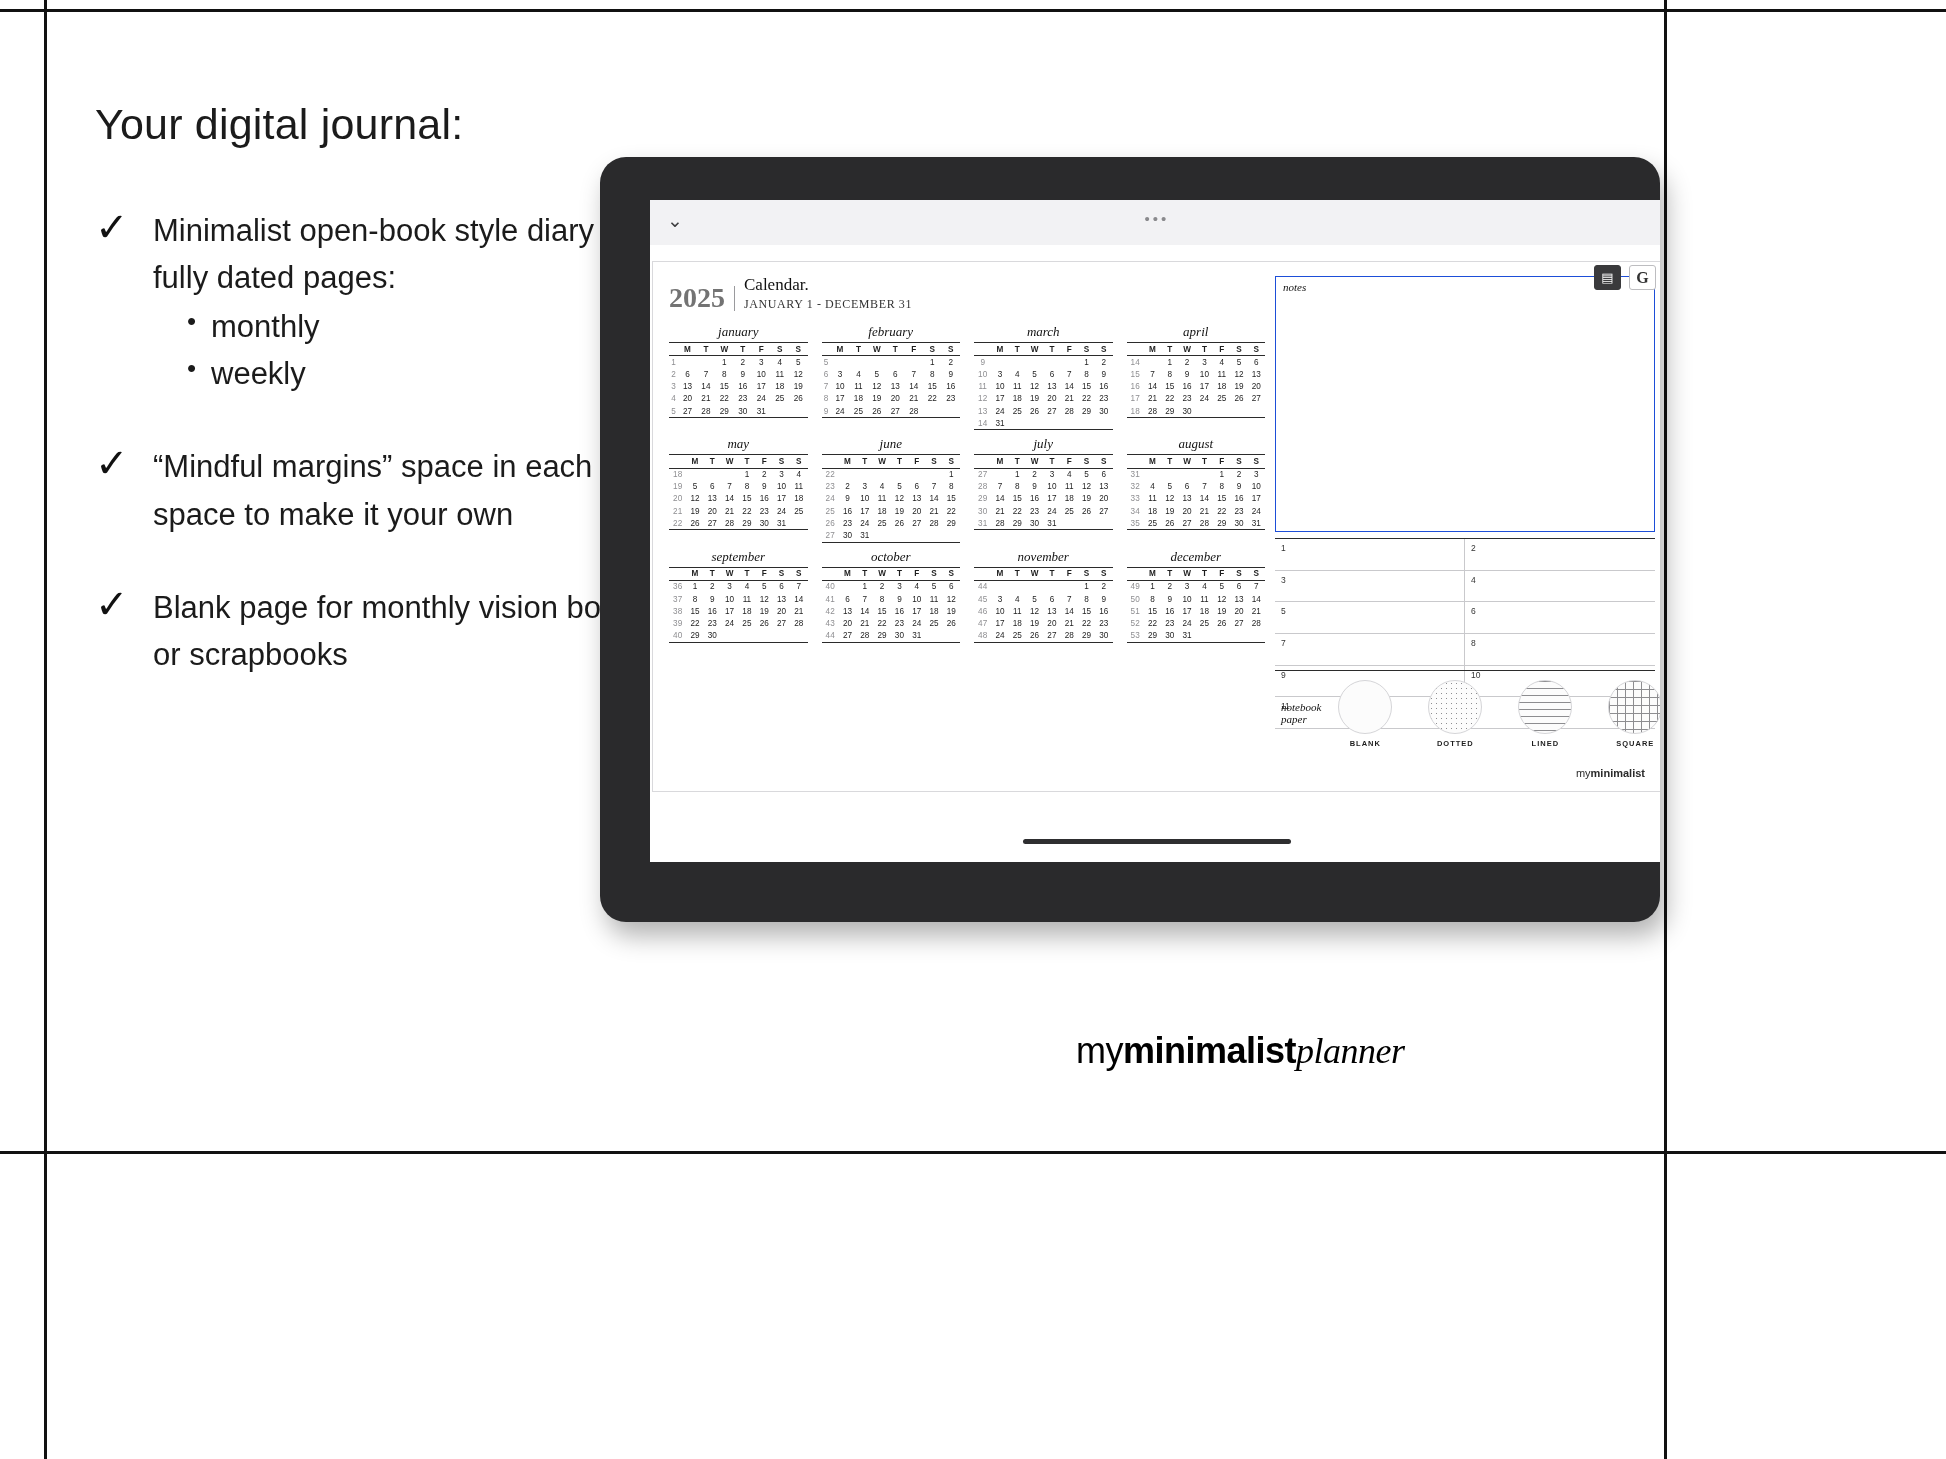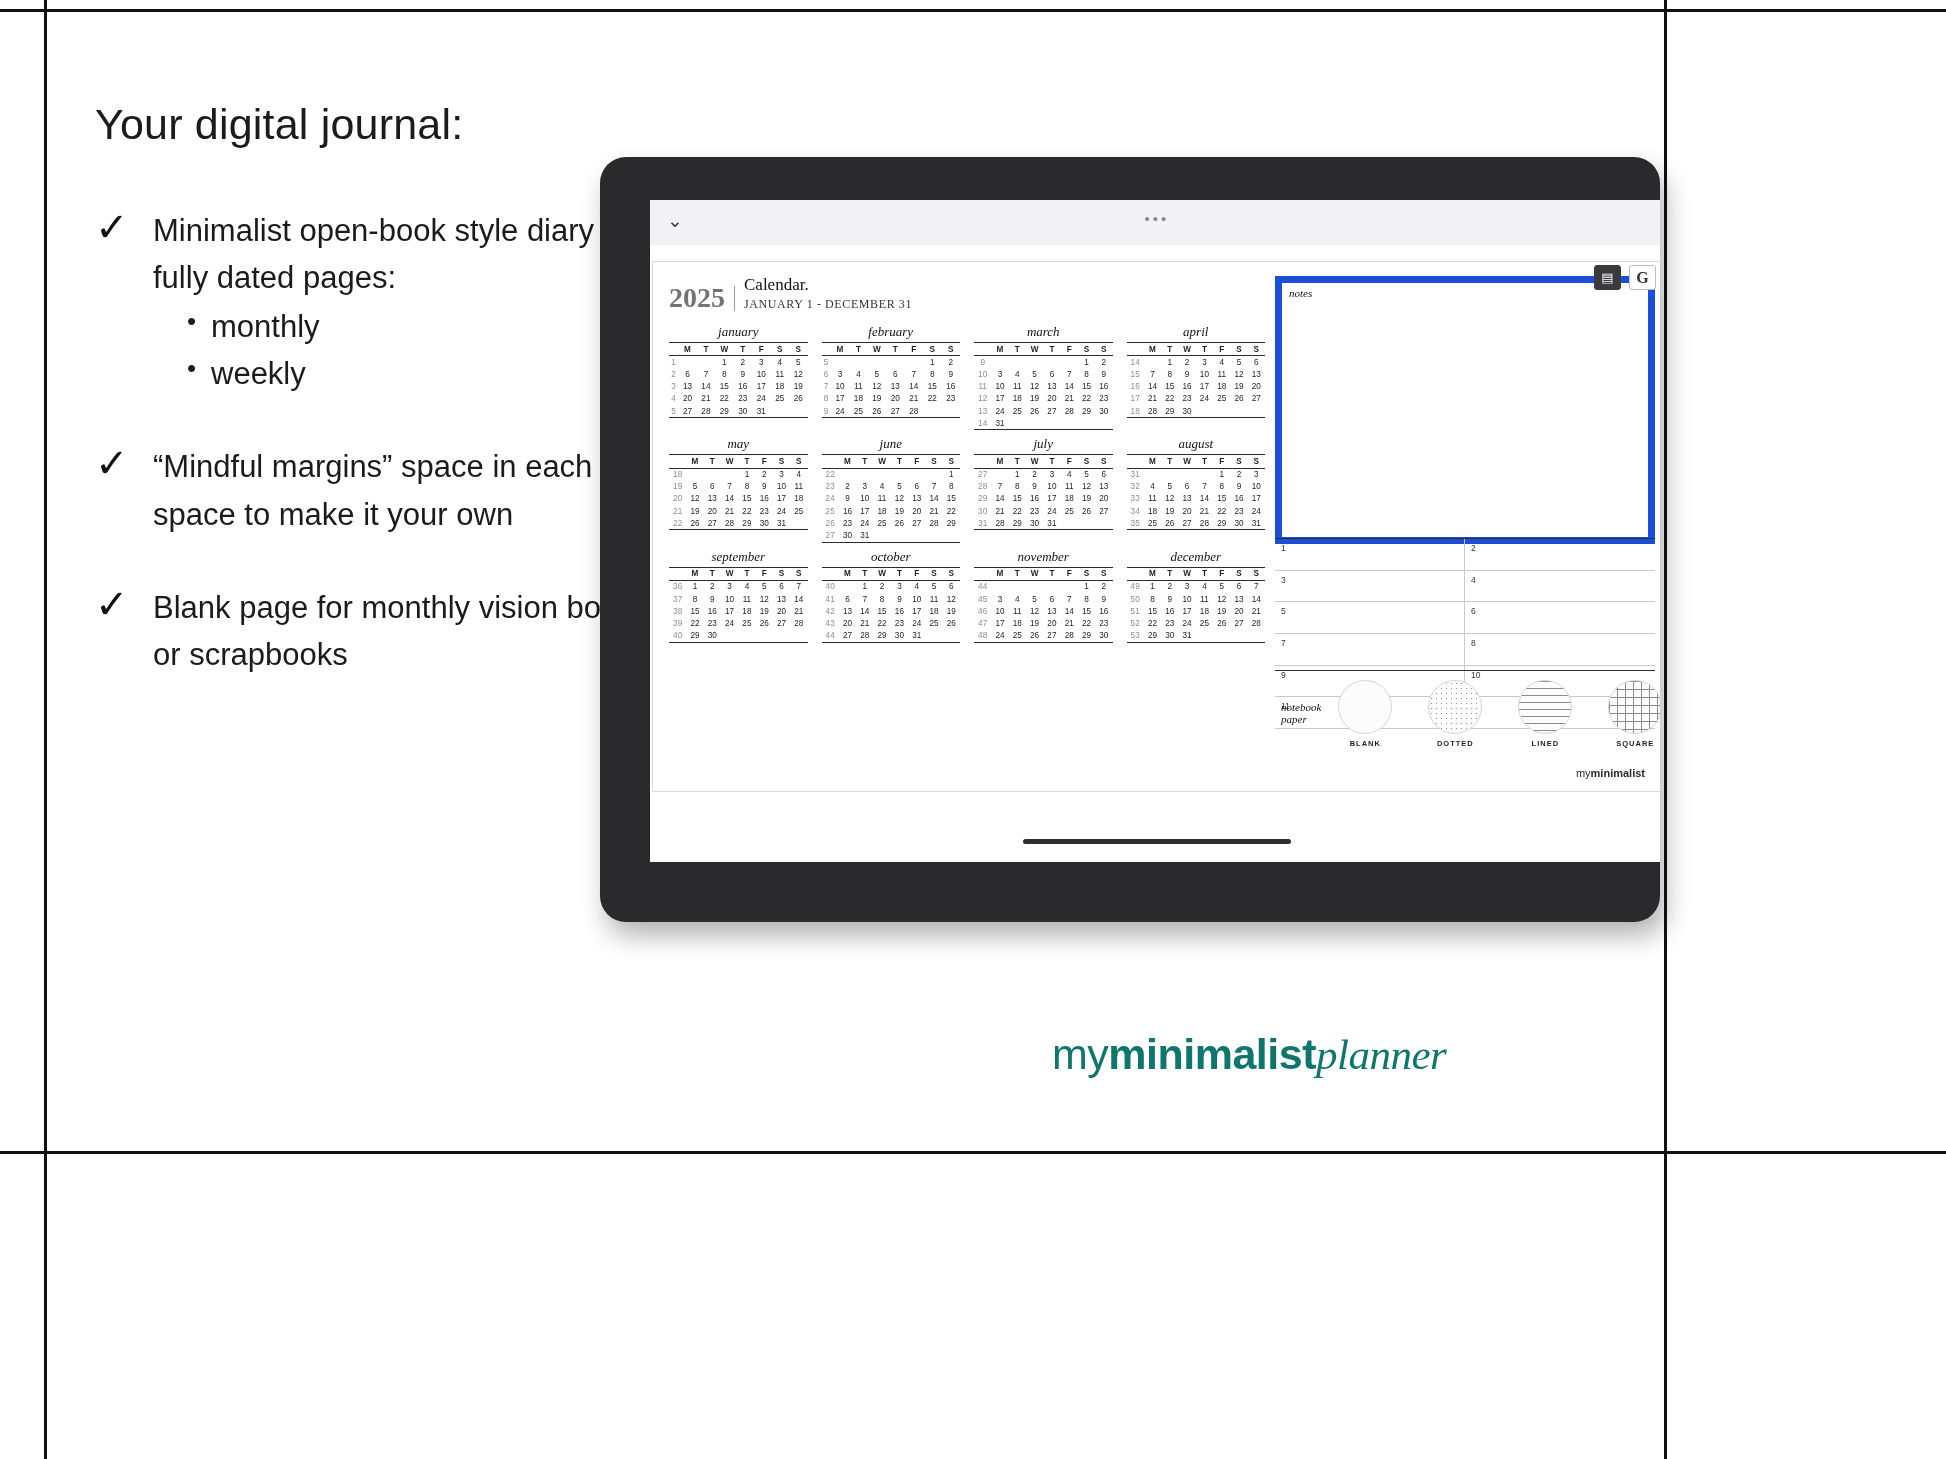--- a/index.html
+++ b/index.html
@@ -92,21 +92,21 @@
     font-family:"Liberation Sans",sans-serif;
   }
   table.mt th{font-weight:700;font-size:8.2px;border-bottom:1px solid #2b2b2b;}
   table.mt td.wk,table.mt th.wk{color:#8e8e91;}
   table.mt tr:last-child td{border-bottom:1px solid #2b2b2b;}
 
   
   .cal-right{position:absolute;left:622px;top:14px;right:8px;bottom:8px;}
   .notes-box{
     position:absolute;left:0;top:0;right:0;height:254px;
-    border:7px solid #1d4ed8;
+    border:1px solid #1d4ed8;
   }
   .notes-label{
     position:absolute;left:7px;top:4px;font-family:"Liberation Serif",serif;
     font-style:italic;font-size:11px;color:#111;
   }
   .numgrid{
     position:absolute;left:0;top:262px;right:0;height:190px;
     border-top:1px solid #2b2b2b;display:grid;grid-template-columns:1fr 1fr;
   }
   .numcell{
@@ -137,22 +137,22 @@
     font-family:"Liberation Sans",sans-serif;
   }
   .brand-mini b{font-weight:700;}
   .home-bar{
     position:absolute;left:50%;transform:translateX(-50%);bottom:18px;
     width:268px;height:5px;background:#2e2e30;border-radius:3px;
   }
 
   
   .brand{
-    position:absolute;left:1052px;top:1030px;width:560px;
-    font-size:43px;color:#0f766e;letter-spacing:-.5px;white-space:nowrap;
+    position:absolute;left:1076px;top:1030px;width:560px;
+    font-size:36px;color:#000000;letter-spacing:-.5px;white-space:nowrap;
   }
   .brand .thin{font-weight:300;}
   .brand .bold{font-weight:700;}
   .brand .script{font-family:"Liberation Serif",serif;font-style:italic;font-weight:400;}
 </style>
 </head>
 <body>
 
 <div class="frame-line fl-top"></div>
 <div class="frame-line fl-bottom"></div>

